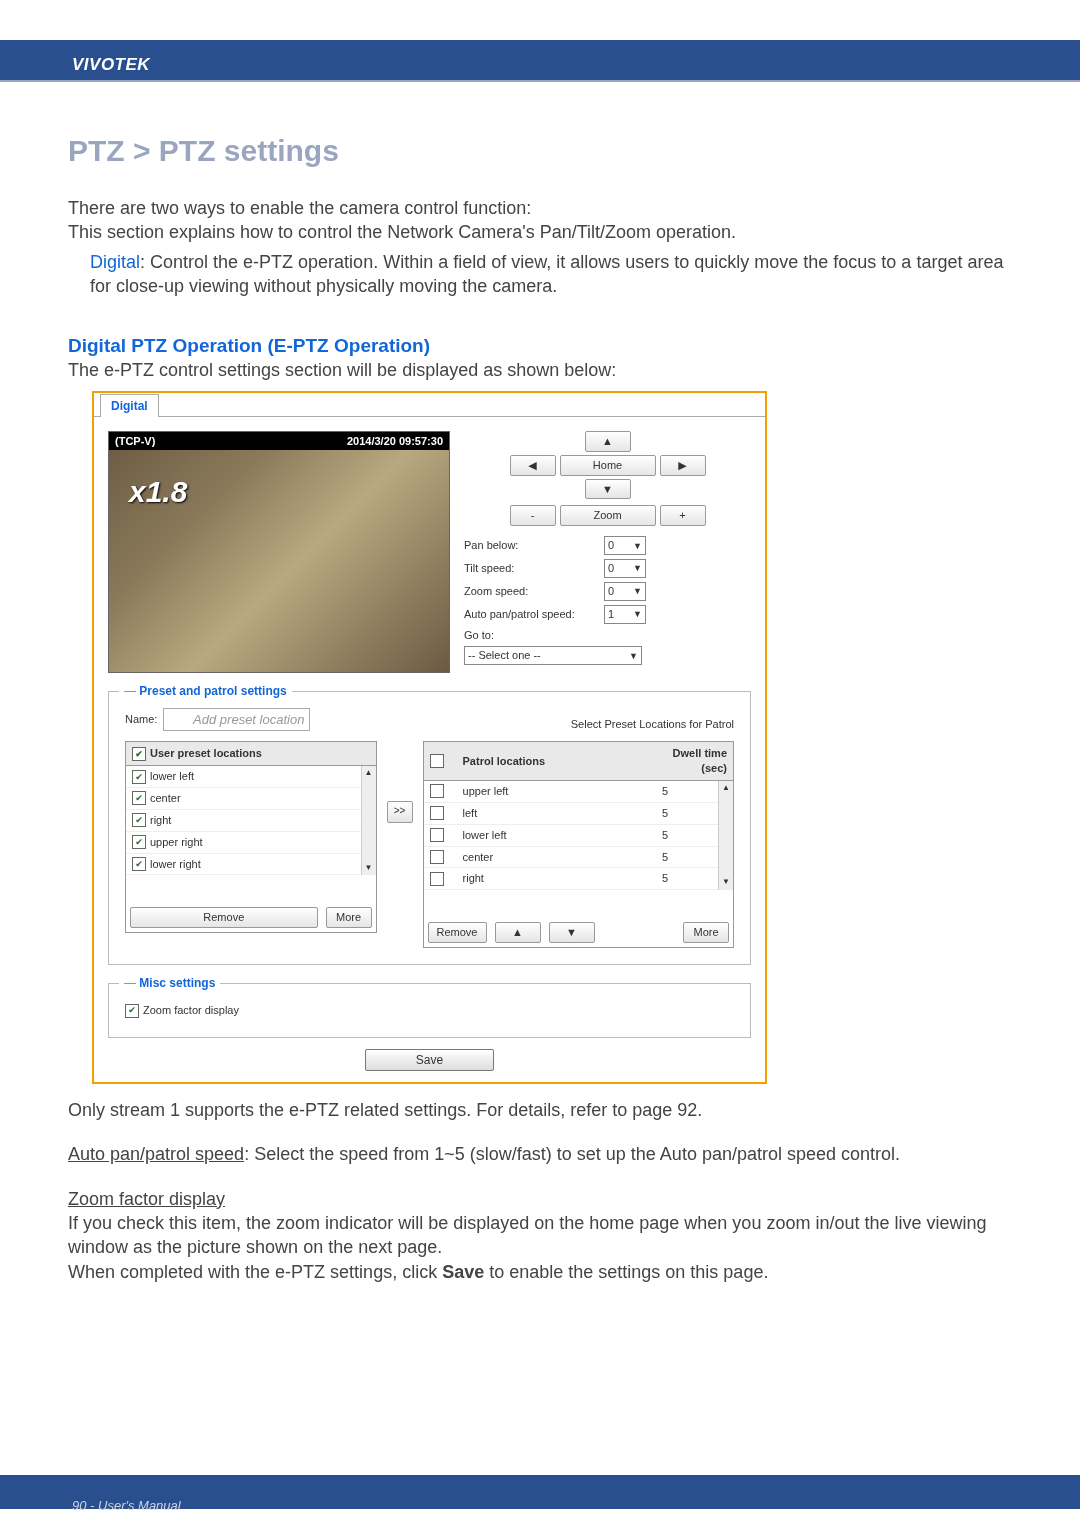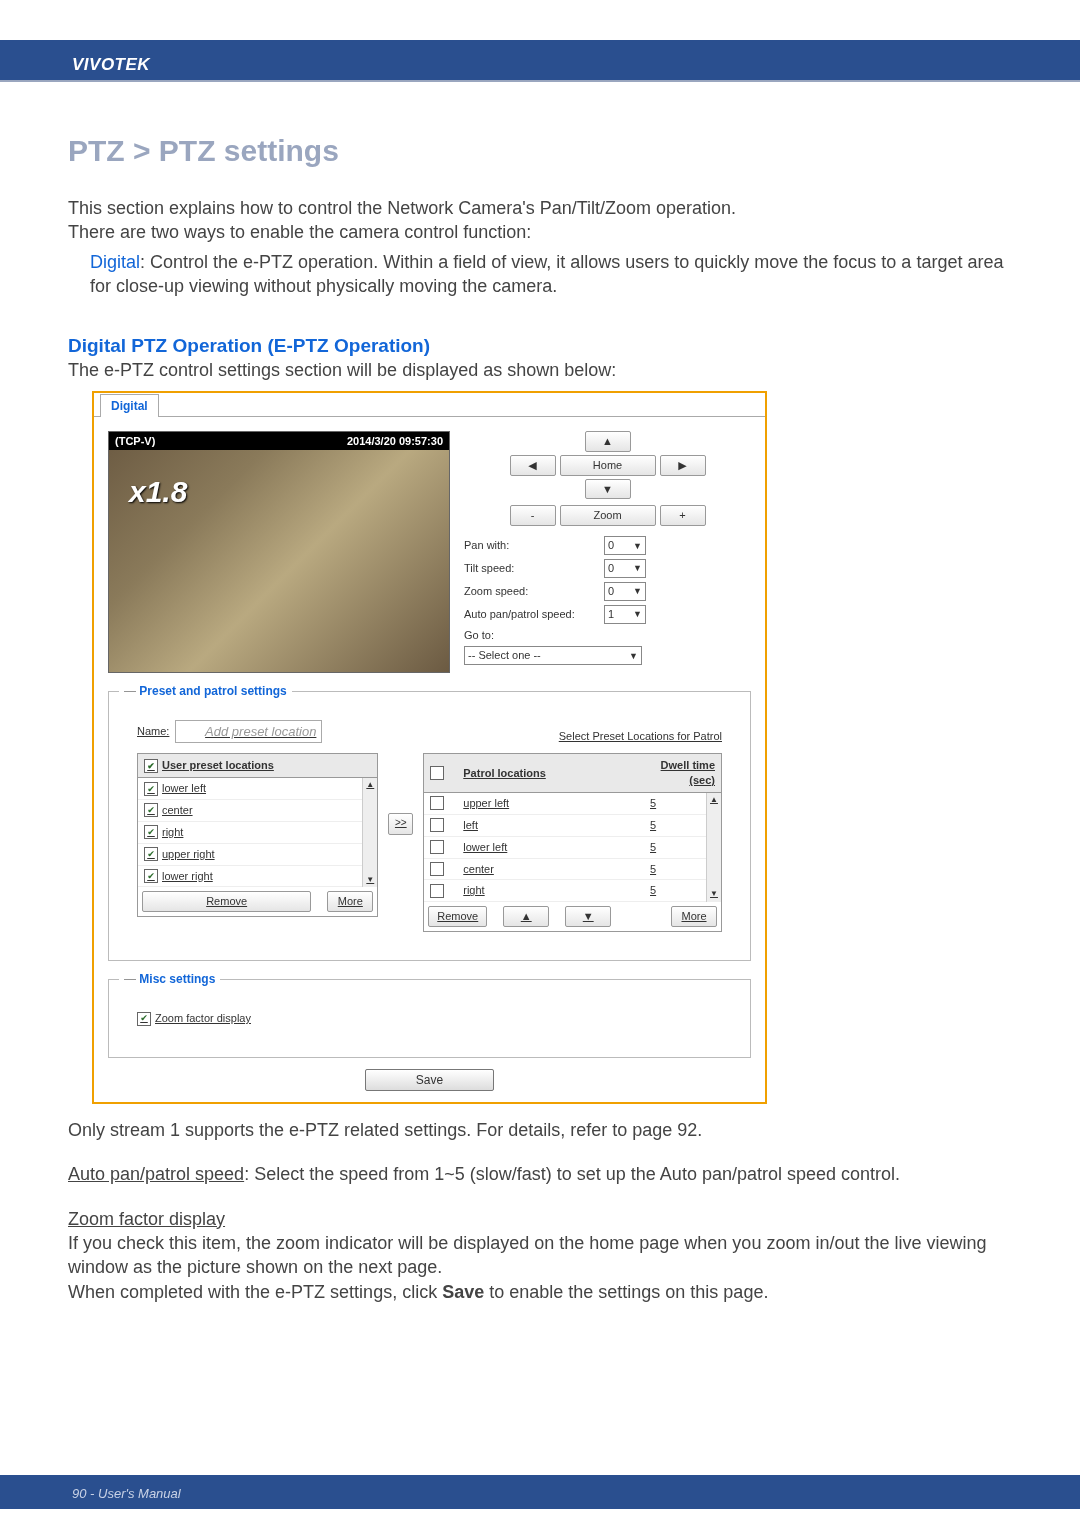--- a/index.html
+++ b/index.html
@@ -142,23 +142,22 @@
     align-items: center;
     justify-content: space-between;
     gap: 6px;
     min-width: 34px;
   }
   .sel-wide { width: 170px; }
   .caret { font-size: 9px; }
   .fieldset {
     border: 1px solid #bbb;
     margin-top: 18px;
-    padding: 28px;
+    padding: 16px;
     position: relative;
-    text-decoration: underline;
   }
   .legend {
     position: absolute;
     top: -9px;
     left: 10px;
     background: #fff;
     padding: 0 5px;
     color: #1266d8;
     font-weight: bold;
     font-size: 12px;
@@ -216,21 +215,21 @@
     border-left: 1px solid #ccc;
     display: flex;
     flex-direction: column;
     justify-content: space-between;
     align-items: center;
     font-size: 8px;
     padding: 2px 0;
   }
   .list-wrap { display: flex; }
   .list-rows { flex: 1; }
-  .foot { display: flex; gap: 16px; padding: 4px; }
+  .foot { display: flex; gap: 8px; padding: 4px; margin-top: 28px; }
   .tbl .list-head { display: flex; }
   .tbl .col2 { margin-left: auto; }
   .tbl .list-item { display: flex; }
   .tbl .li-label { flex: 1; display:flex; align-items:center; gap:19px;}
   .tbl .li-dwell { width: 50px; text-align: left; }
   .move-btn {
     border: 1px solid #999;
     background: linear-gradient(#fff,#e5e5e5);
     width: 24px; height: 20px;
     font-size: 10px;
@@ -254,42 +253,42 @@
     height: 70px;
   }
   .footer-blue {
     position: absolute;
     left: 0; right: 0; bottom: 18px; height: 34px;
     background: #2a4f8f;
   }
   .footer-txt {
     position: absolute;
     left: 72px;
-    bottom: 26px;
+    bottom: 14px;
     color: #c9d2e6;
     font-style: italic;
     font-size: 13px;
   }
   .sel-lbl-row { display:flex; justify-content:space-between; align-items:flex-end;text-align:right;}
 </style>
 </head>
 <body>
 
 <div class="page">
   <div class="header-bar">
     <div class="header-blue"></div>
     <div class="header-line"></div>
     <div class="header-title">VIVOTEK</div>
   </div>
 
   <div class="content">
     <h1 class="sect">PTZ &gt; PTZ settings</h1>
 
+    <div>There are two ways to enable the camera control function:</div>
     <div>This section explains how to control the Network Camera's Pan/Tilt/Zoom operation.</div>
-    <div>There are two ways to enable the camera control function:</div>
     <div class="indent" style="margin-top:6px;">
       <span class="blue-link">Digital</span><span>: Control the e-PTZ operation. Within a field of view, it allows users to quickly move the focus to a target area for close-up viewing without physically moving the camera.</span>
     </div>
 
     <div class="sub-head">Digital PTZ Operation (E-PTZ Operation)</div>
     <div>The e-PTZ control settings section will be displayed as shown below:</div>
 
     <div class="ui-panel">
       <div class="tab">Digital</div>
       <div class="panel-body">
@@ -314,21 +313,21 @@
                 <div class="btn-sm">▼</div>
               </div>
             <div class="dpad-row" style="margin-top:6px;">
               <div class="btn-sm">-</div>
               <div class="btn-sm wide">Zoom</div>
               <div class="btn-sm">+</div>
             </div>
 
             <div class="ctrl-grid">
               <div class="ctrl-line">
-                <span class="lab">Pan with:</span>
+                <span class="lab">Pan below:</span>
                 <div class="sel">
                     <span>0</span>
                     <span class="caret">▼</span>
                   </div>
               </div>
               <div class="ctrl-line">
                 <span class="lab">Tilt speed:</span>
                 <div class="sel">
                     <span>0</span>
                     <span class="caret">▼</span>

